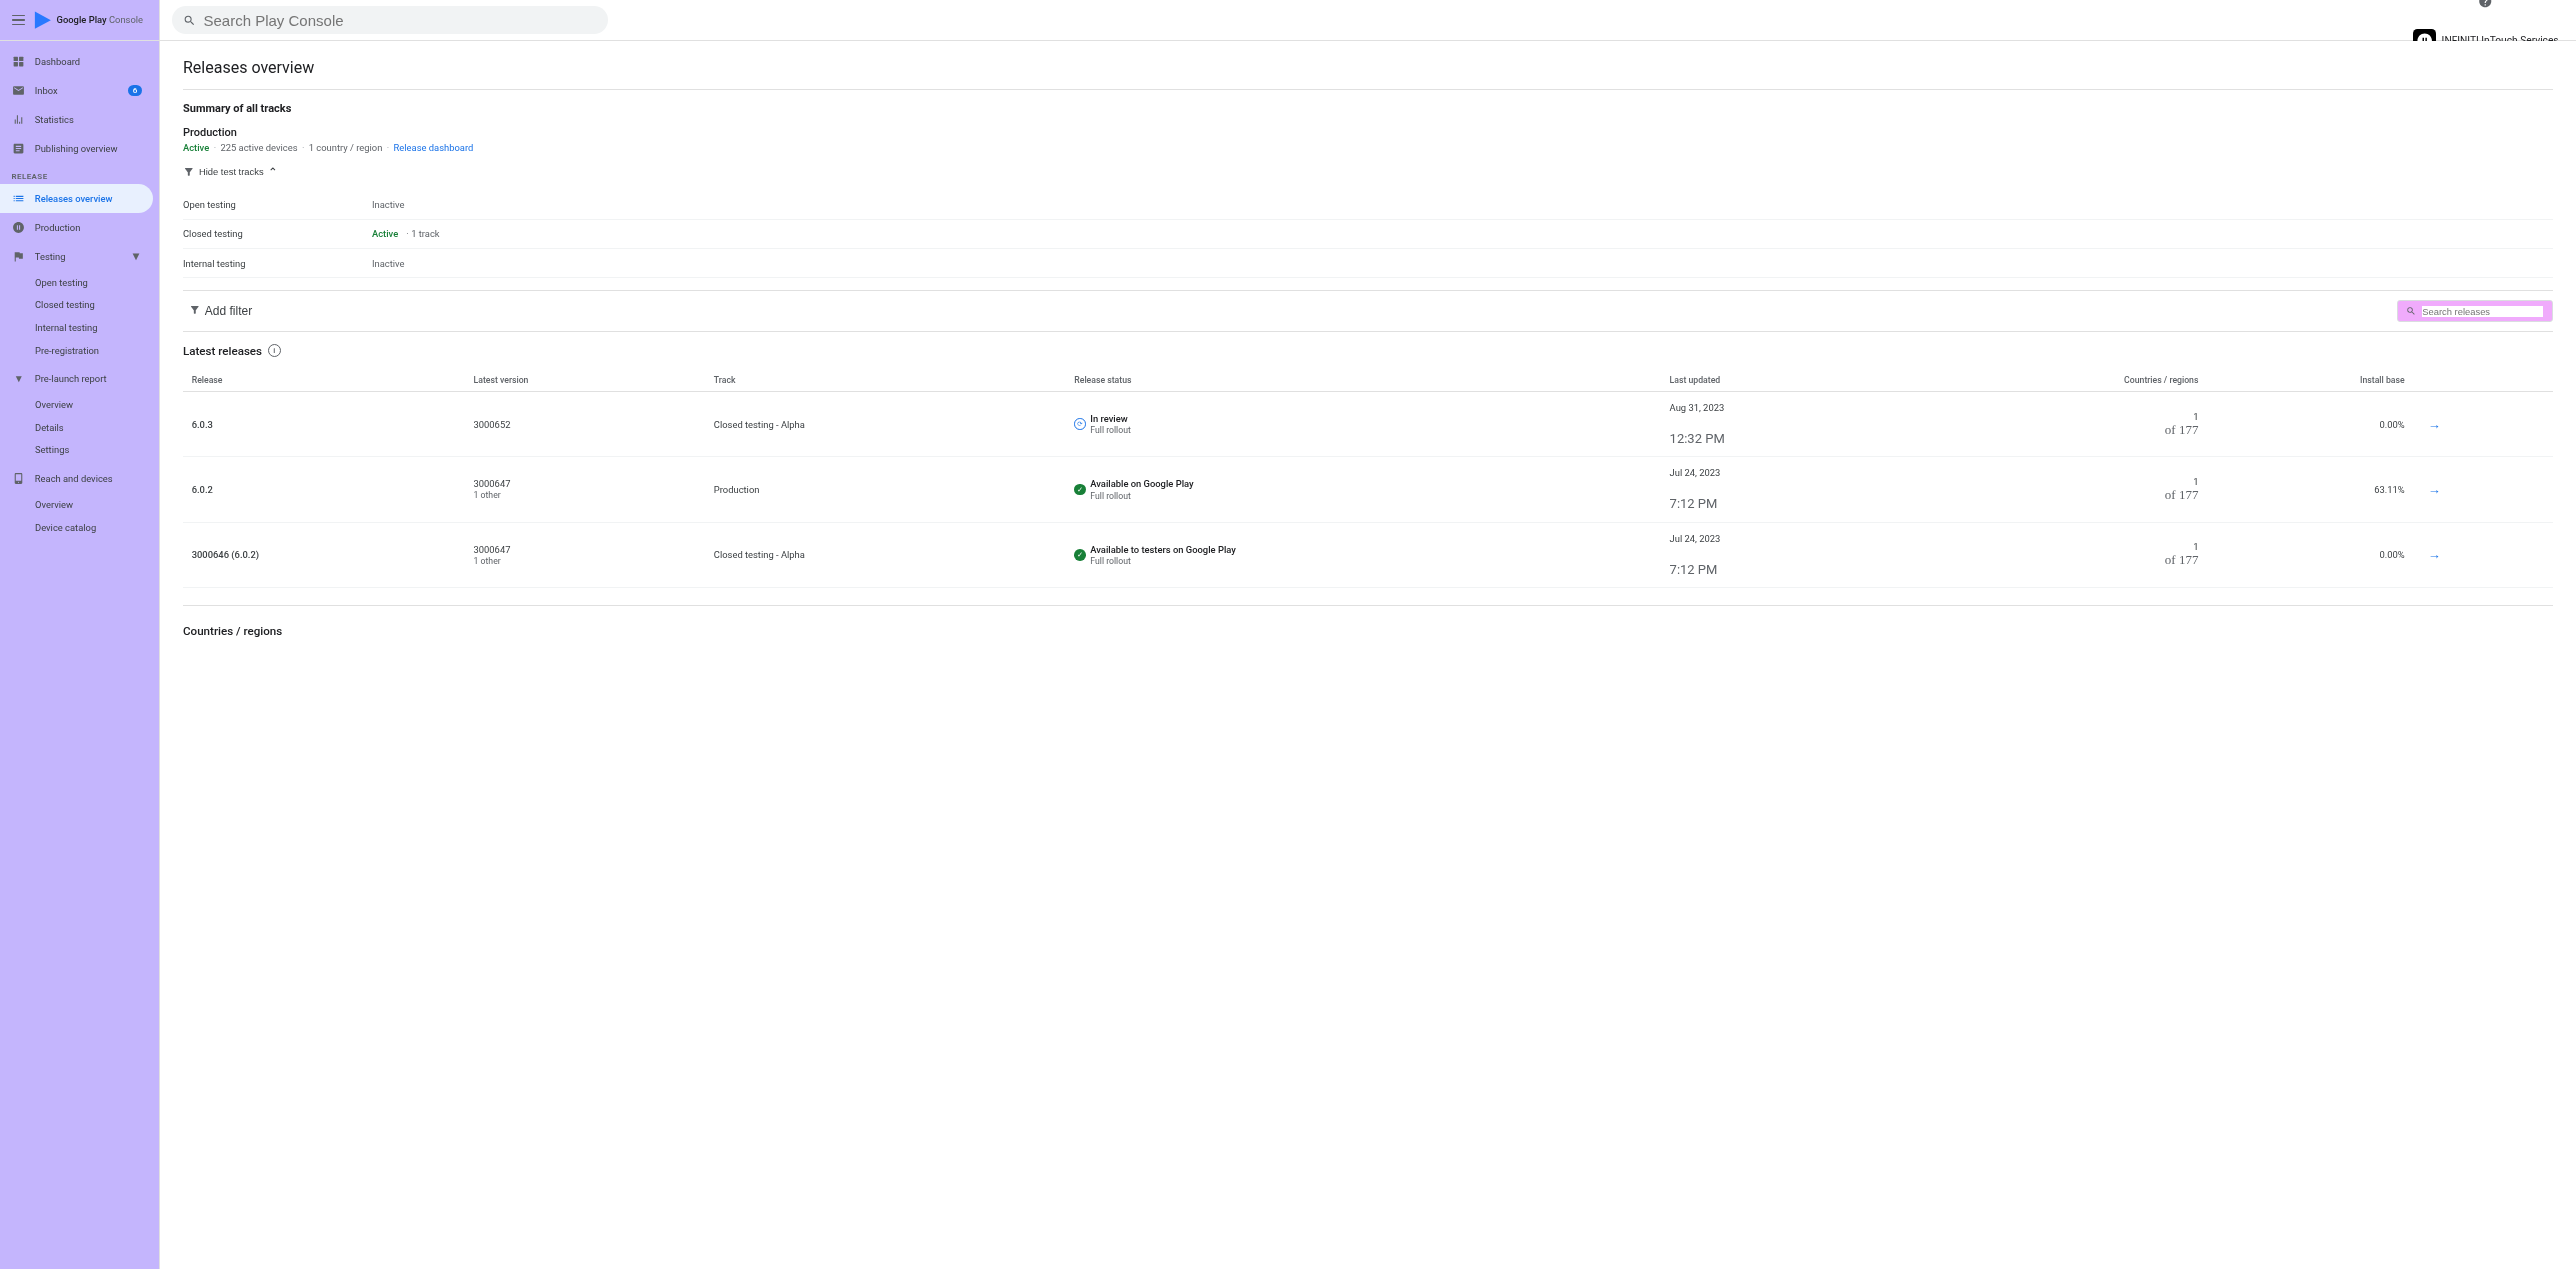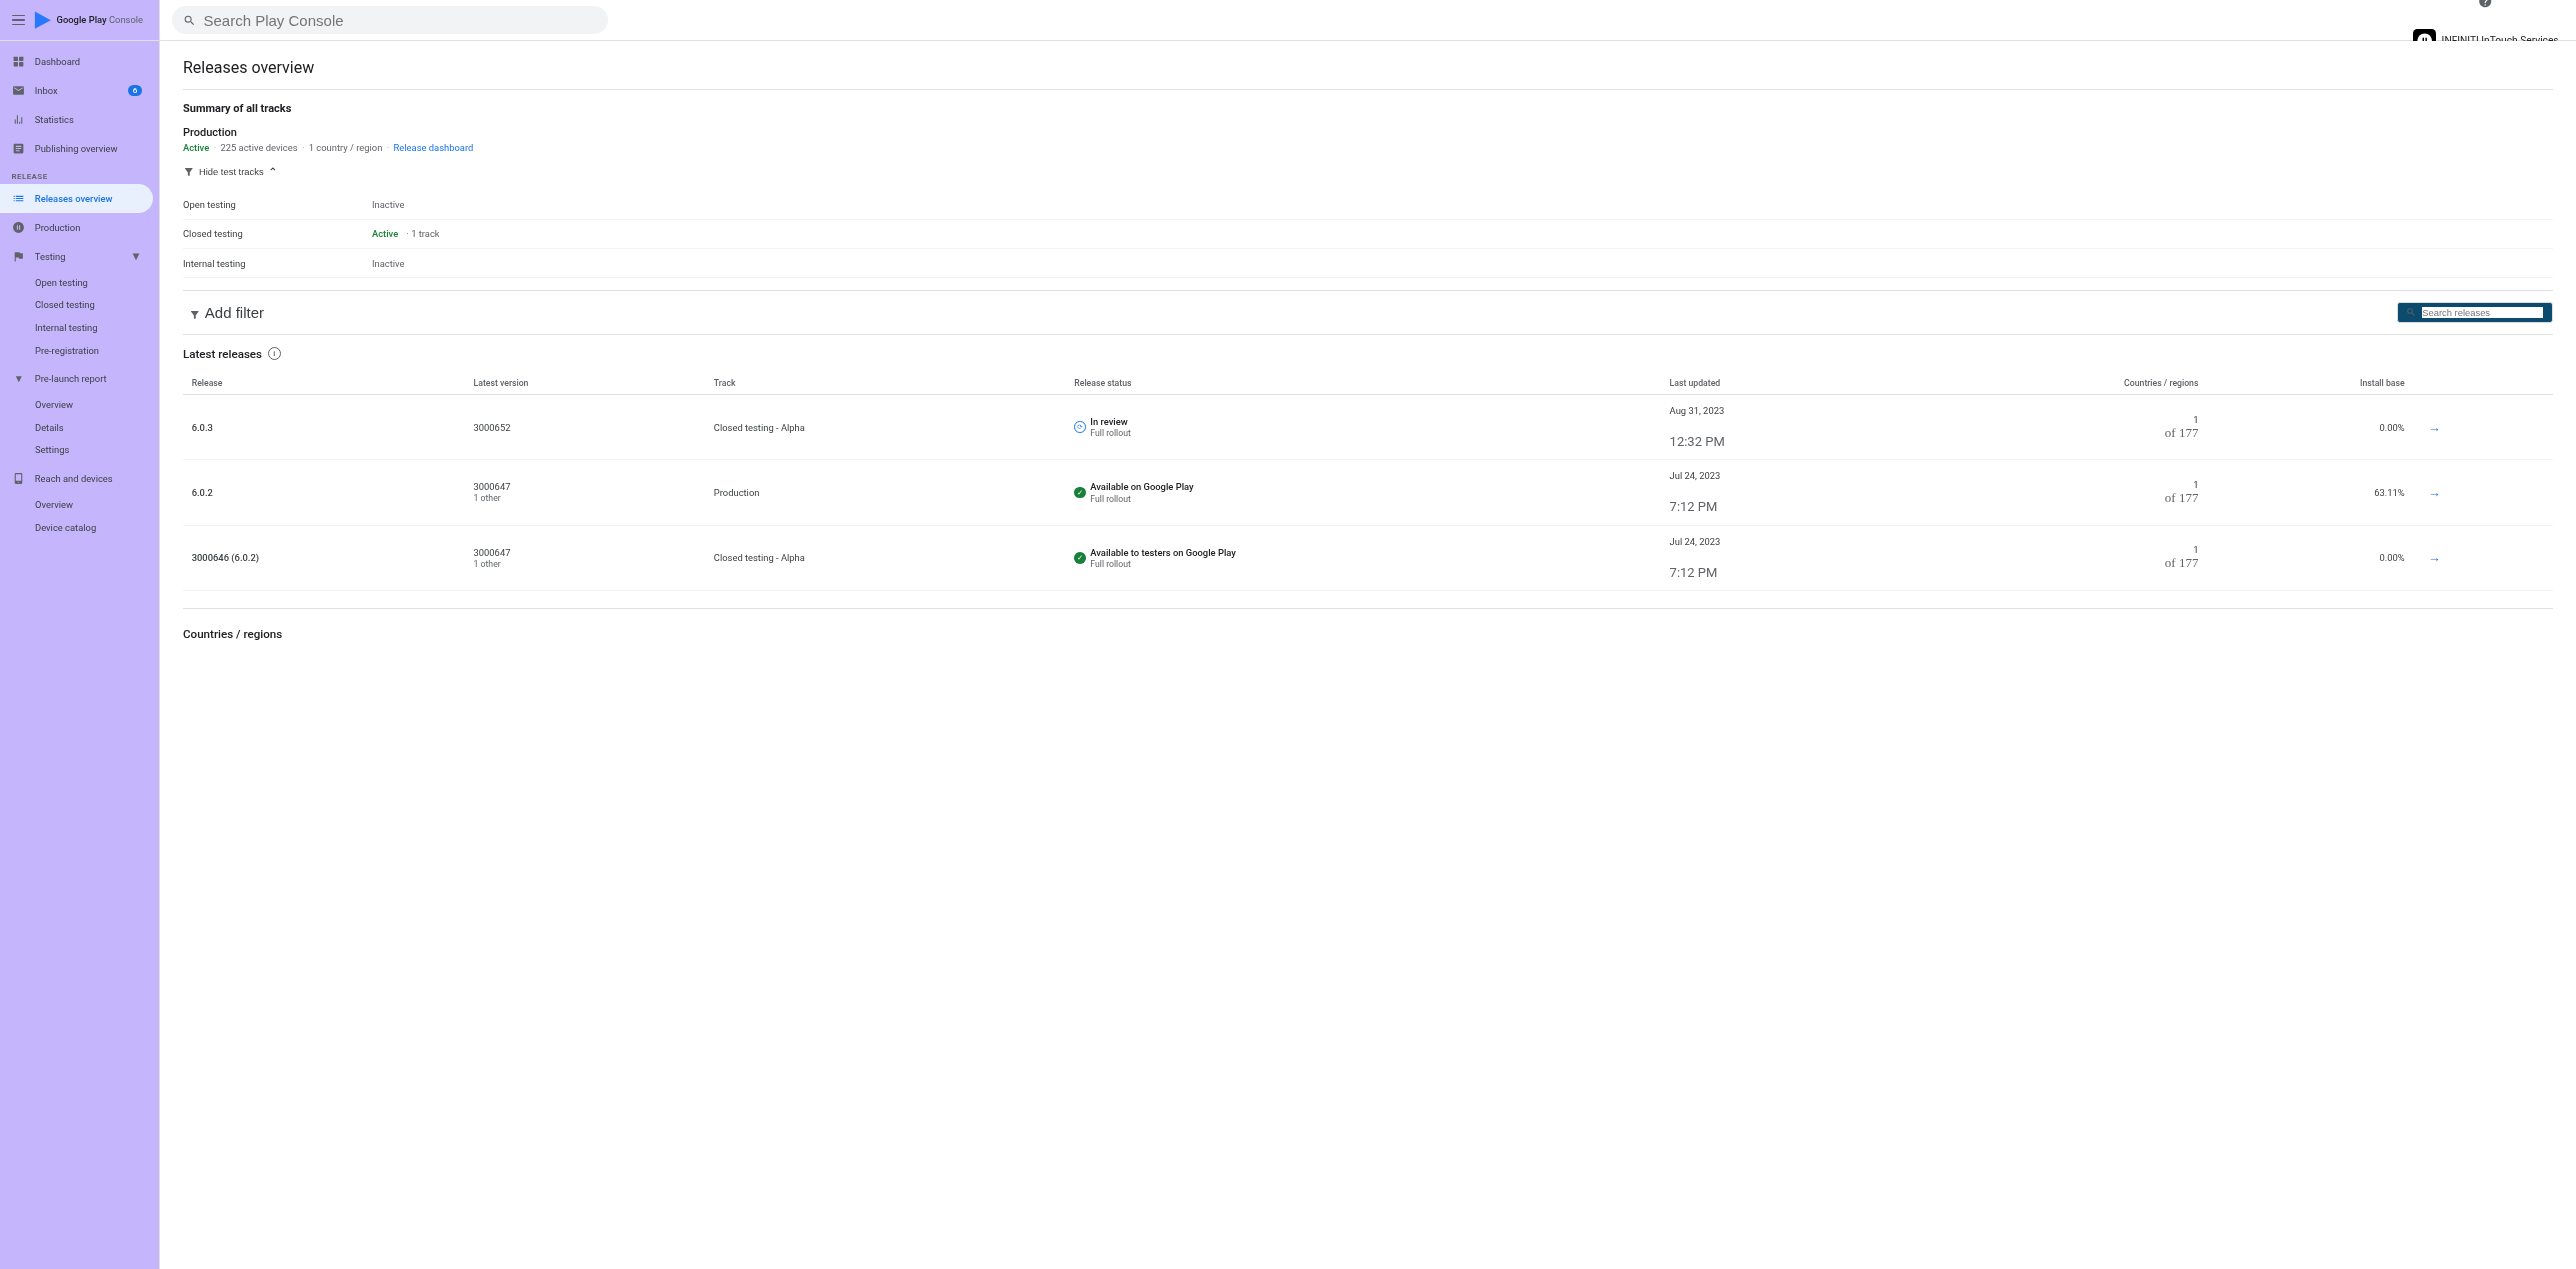--- a/index.html
+++ b/index.html
@@ -173,33 +173,33 @@
 
     
     .filter-bar {
       display: flex; align-items: center; gap: 11.6px;
       padding: 8.7px 0;
       border-top: 0.7px solid #e0e0e0;
       border-bottom: 0.7px solid #e0e0e0;
       margin-bottom: 11.6px;
     }
     .add-filter-btn {
-      display: flex; align-items: flex-end; gap: 4.4px;
+      display: flex; align-items: flex-start; gap: 4.4px;
       background: none; border: none; cursor: pointer;
-      color: #3c4043; font-size: 15px;
+      color: #3c4043; font-size: 12px;
       padding: 4.4px 5.8px;
       border-radius: 2.9px;
     }
     .filter-spacer { flex: 1; }
     .search-releases-input {
       display: flex; align-items: center; gap: 5.8px;
       border: 0.7px solid #dadce0;
       border-radius: 2.9px;
       padding: 4.4px 8.7px;
-      background: #0c4a6e;
+      background: #f0abfc;
       min-width: 145px;
     }
     .search-releases-input input {
       border: none; outline: none;
       font-size: 9.4px; color: #3c4043;
     }
 
     
     .latest-releases-title {
       display: flex; align-items: center; gap: 5.8px;

